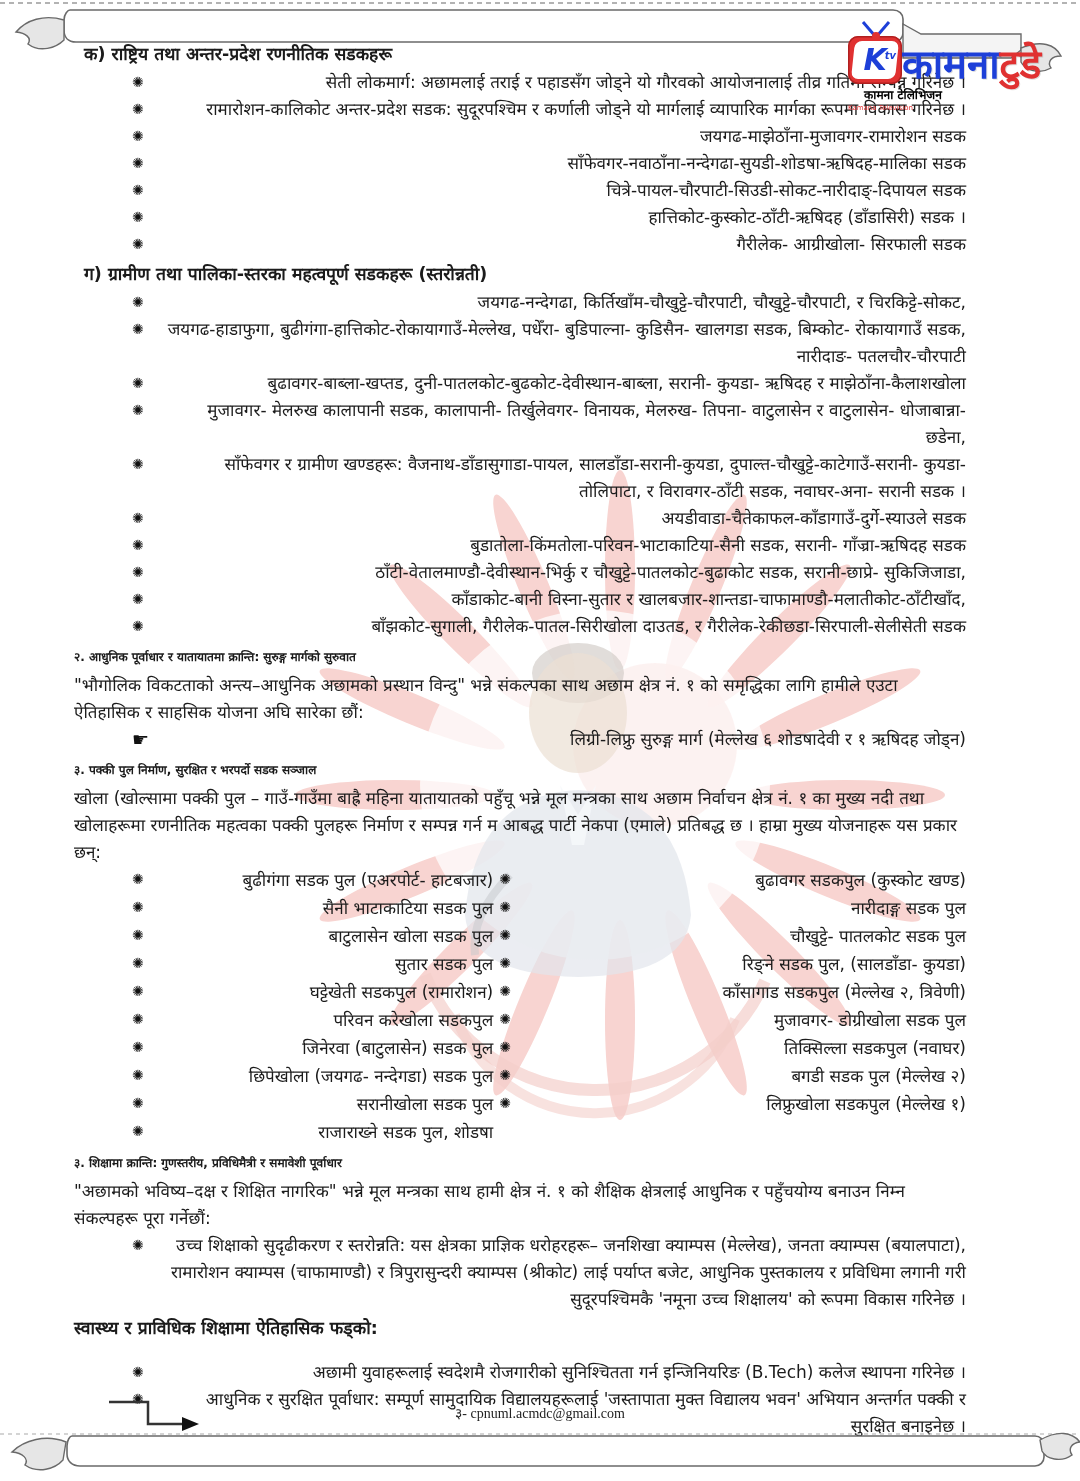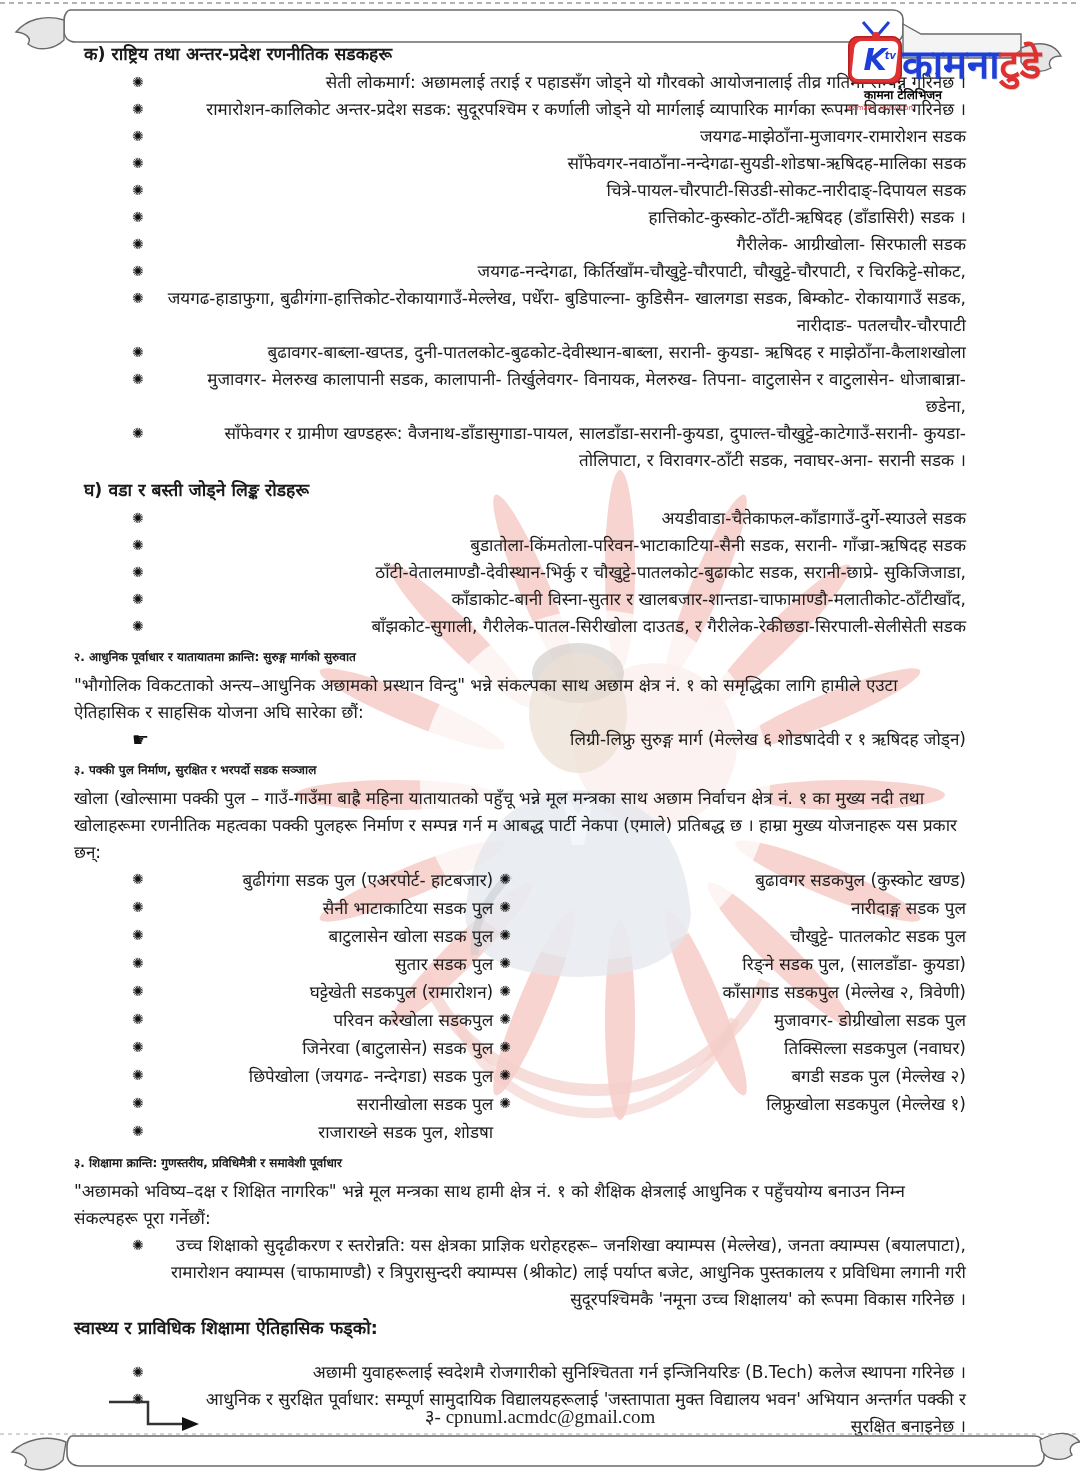--- a/index.html
+++ b/index.html
@@ -48,21 +48,21 @@
   .hand-row{display:flex;align-items:flex-start;padding-left:58px;}
   .hand-ico{flex:0 0 40px;font-size:19px;line-height:26px;color:#111;}
   .cols{display:flex;}
   .col-l{width:47%;}
   .col-r{width:53%;}
   .col-r .b-row{padding-left:6px;}
   .cols .b-row{line-height:28px;}
   .bold-lead{font-weight:normal;}
   
   .footer-email{position:absolute;left:0;top:1403px;width:100%;text-align:center;z-index:1;
-    font-family:"Liberation Serif","DejaVu Serif",serif;font-size:19px;color:#222;}
+    font-family:"Liberation Serif","DejaVu Serif",serif;font-size:14px;color:#222;}
   .footer-arrow{position:absolute;left:106px;top:1398px;z-index:1;}
 </style>
 </head>
 <body>
 
 <svg class="watermark" width="820" height="700" viewBox="0 0 820 700">
   <g opacity="0.5">
     <g fill="#f0a9a2">
       <g transform="rotate(0 410 340)">
           <ellipse cx="410" cy="115" rx="15" ry="100"></ellipse>
@@ -184,20 +184,21 @@
     </div>
   <div class="b-row">
       <span class="b-ico">✺</span>
       <span class="b-txt">हात्तिकोट-कुस्कोट-ठाँटी-ऋषिदह (डाँडासिरी) सडक ।</span>
     </div>
   <div class="b-row">
       <span class="b-ico">✺</span>
       <span class="b-txt">गैरीलेक- आग्रीखोला- सिरफाली सडक</span>
     </div>
 
+  <div class="h-letter">ग) ग्रामीण तथा पालिका-स्तरका महत्वपूर्ण सडकहरू (स्तरोन्नती)</div>
   <div class="b-row">
       <span class="b-ico">✺</span>
       <span class="b-txt">जयगढ-नन्देगढा, किर्तिखाँम-चौखुट्टे-चौरपाटी, चौखुट्टे-चौरपाटी, र चिरकिट्टे-सोकट,</span>
     </div>
   <div class="b-row">
       <span class="b-ico">✺</span>
       <span class="b-txt">जयगढ-हाडाफुगा, बुढीगंगा-हात्तिकोट-रोकायागाउँ-मेल्लेख, पधेँरा- बुडिपाल्ना- कुडिसैन- खालगडा सडक, बिम्कोट- रोकायागाउँ सडक, नारीदाङ- पतलचौर-चौरपाटी</span>
     </div>
   <div class="b-row">
       <span class="b-ico">✺</span>
@@ -205,21 +206,20 @@
     </div>
   <div class="b-row">
       <span class="b-ico">✺</span>
       <span class="b-txt">मुजावगर- मेलरुख कालापानी सडक, कालापानी- तिर्खुलेवगर- विनायक, मेलरुख- तिपना- वाटुलासेन र वाटुलासेन- धोजाबान्ना- छडेना,</span>
     </div>
   <div class="b-row">
       <span class="b-ico">✺</span>
       <span class="b-txt">साँफेवगर र ग्रामीण खण्डहरू: वैजनाथ-डाँडासुगाडा-पायल, सालडाँडा-सरानी-कुयडा, दुपाल्त-चौखुट्टे-काटेगाउँ-सरानी- कुयडा-तोलिपाटा, र विरावगर-ठाँटी सडक, नवाघर-अना- सरानी सडक ।</span>
     </div>
 
-  <div class="h-letter">घ) वडा र बस्ती जोड्ने लिङ्क रोडहरू</div>
   <div class="b-row">
       <span class="b-ico">✺</span>
       <span class="b-txt">अयडीवाडा-चैतेकाफल-काँडागाउँ-दुर्गे-स्याउले सडक</span>
     </div>
   <div class="b-row">
       <span class="b-ico">✺</span>
       <span class="b-txt">बुडातोला-किंमतोला-परिवन-भाटाकाटिया-सैनी सडक, सरानी- गाँज्रा-ऋषिदह सडक</span>
     </div>
   <div class="b-row">
       <span class="b-ico">✺</span>

